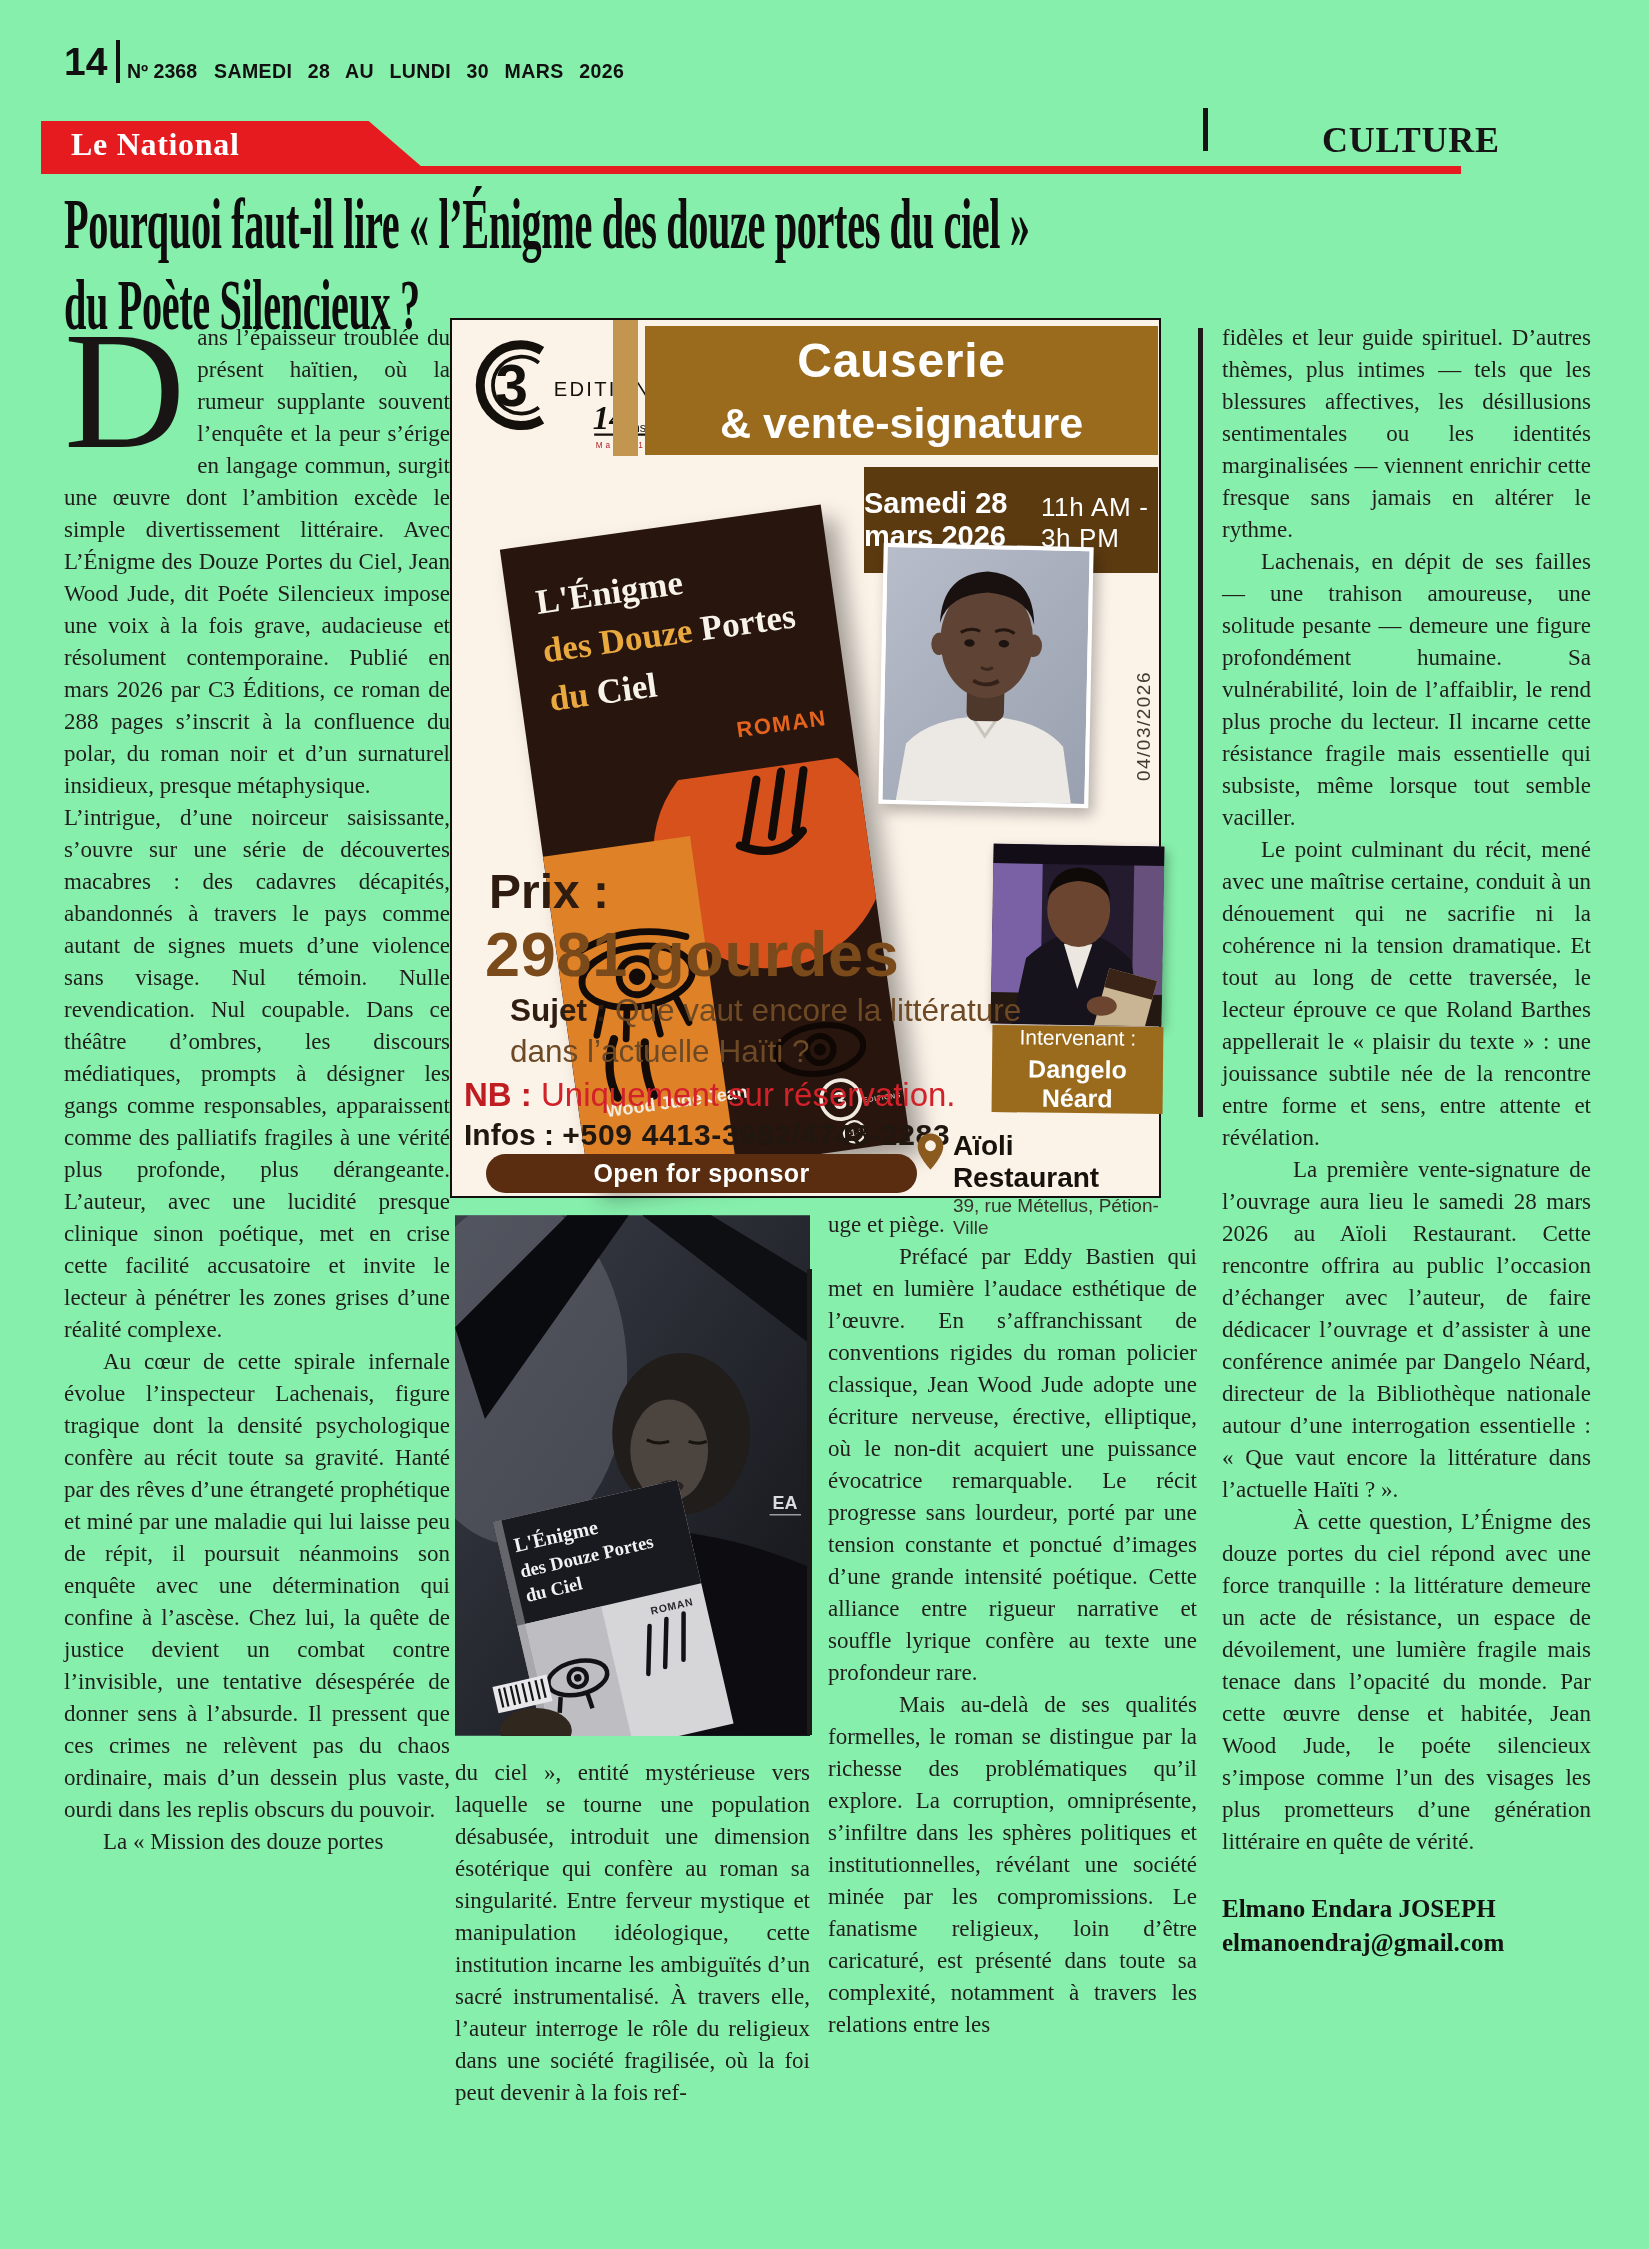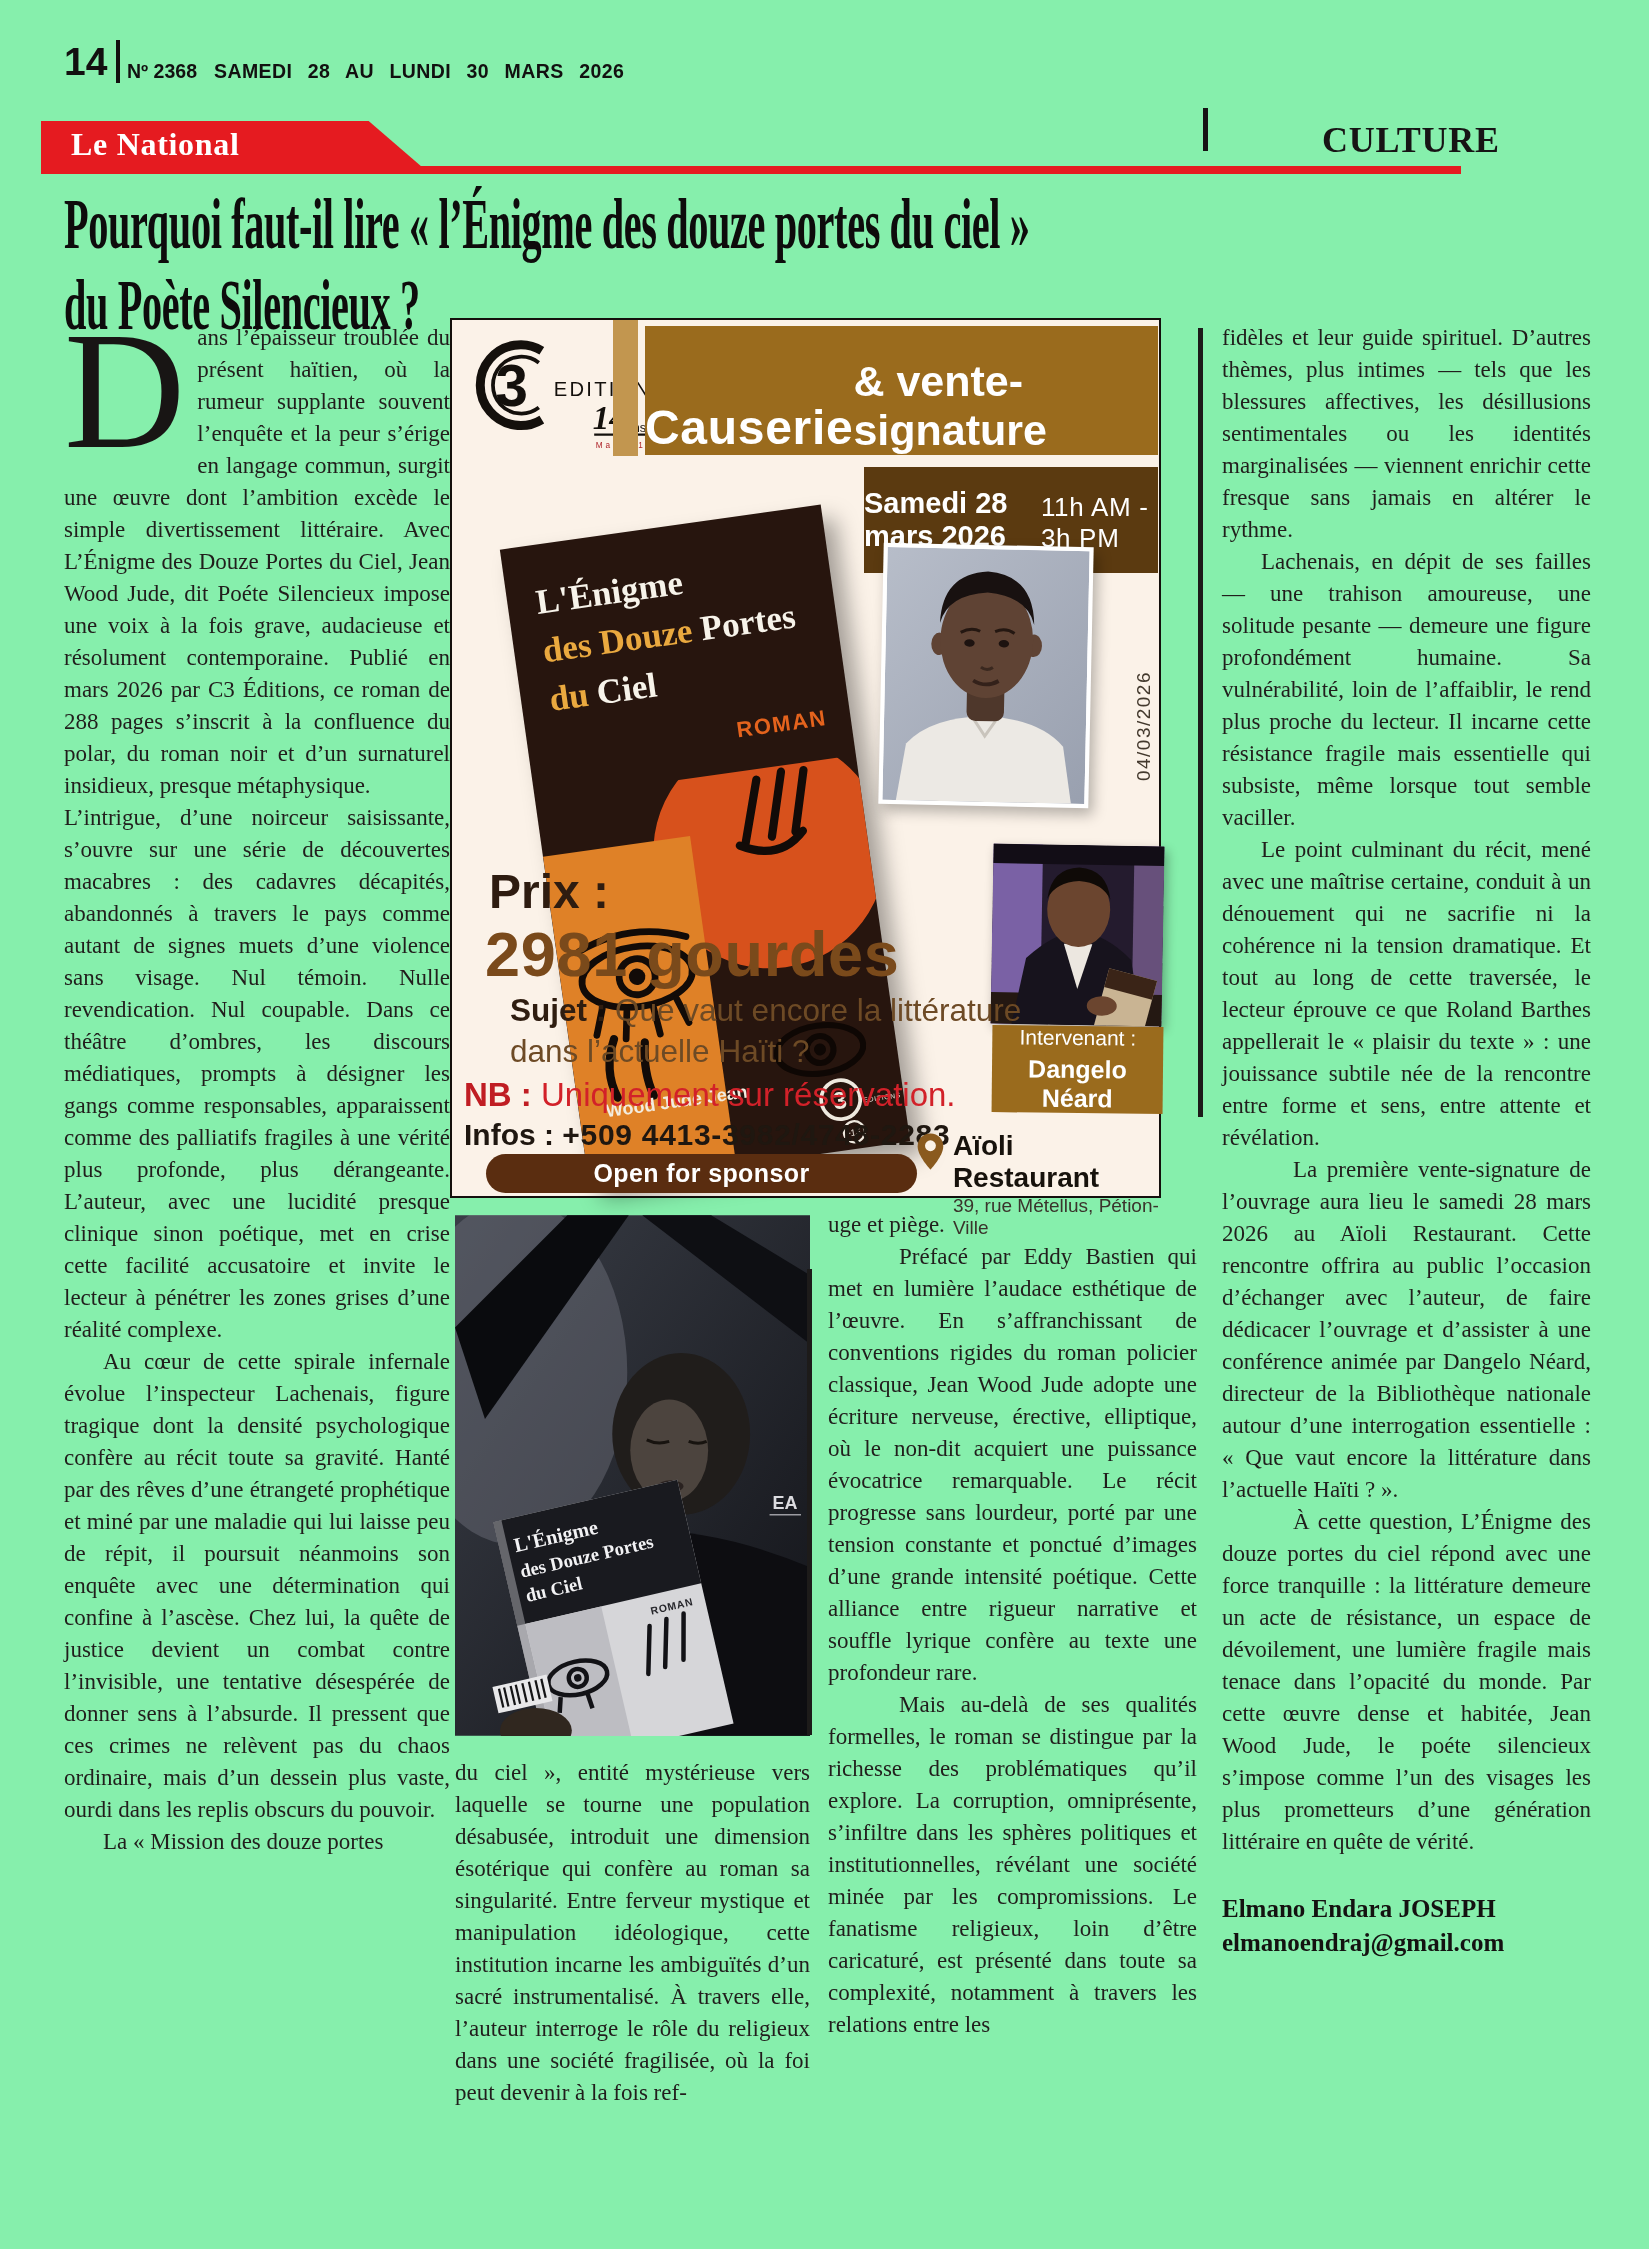--- a/index.html
+++ b/index.html
@@ -41,21 +41,21 @@
   .rule-b{position:absolute;left:1198px;top:328px;width:5.2px;height:789px;background:#1d1b1a;}
   .signature{margin-top:34px;font-family:"Liberation Serif",serif;}
   .sig-line{font-weight:700;font-size:25px;line-height:34px;color:#141211;}
 
   
   .flyer{position:absolute;left:450px;top:318px;width:711px;height:880px;background:#fbf2e8;
          border:2.2px solid #14100d;box-sizing:border-box;font-family:"Liberation Sans",sans-serif;}
   .c3-logo{position:absolute;left:15px;top:10.5px;}
   .stripe{position:absolute;left:161px;top:0;width:25px;height:136px;background:#c2964f;}
   .flyer-title{position:absolute;left:193px;top:6px;width:513px;height:129px;background:#9a6b1d;
-               color:#fff;display:flex;flex-direction:row;justify-content:center;align-items:flex-end;font-weight:700;}
+               color:#fff;display:flex;flex-direction:column;justify-content:center;align-items:center;font-weight:700;}
   .ft1{font-size:48px;letter-spacing:0.7px;}
   .ft2{font-size:43px;margin-top:11px;}
   .flyer-date{position:absolute;left:412px;top:147px;width:294px;height:106px;background:#5b3a10;
               color:#fff;display:flex;justify-content:center;align-items:center;}
   .fd1{font-size:29px;font-weight:700;}
   .fd2{font-size:26px;font-weight:400;margin-top:6.7px;letter-spacing:0.7px;}
   .side-date{position:absolute;right:4.5px;top:351px;writing-mode:vertical-rl;transform:rotate(180deg);
              font-size:19px;color:#43392d;letter-spacing:1.5px;}
 
   .book-cover{position:absolute;left:91px;top:204px;width:324px;height:643px;background:#27150e;

